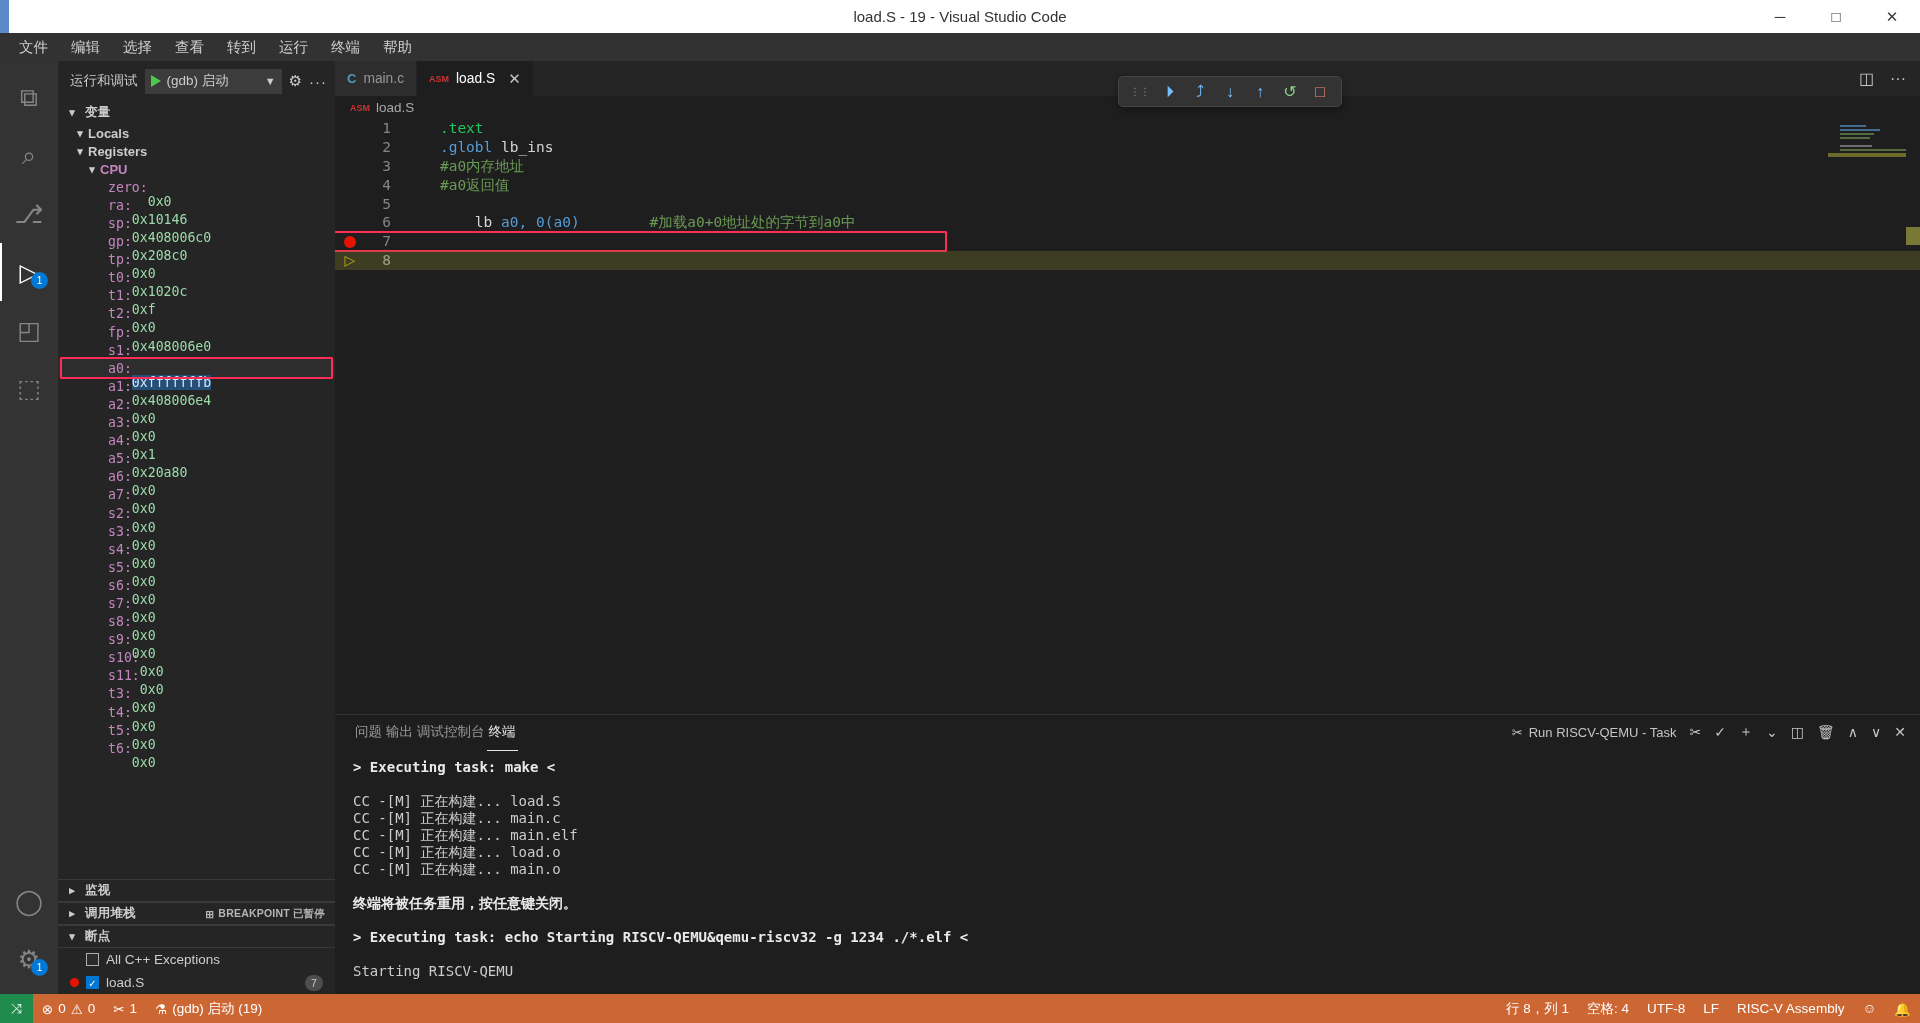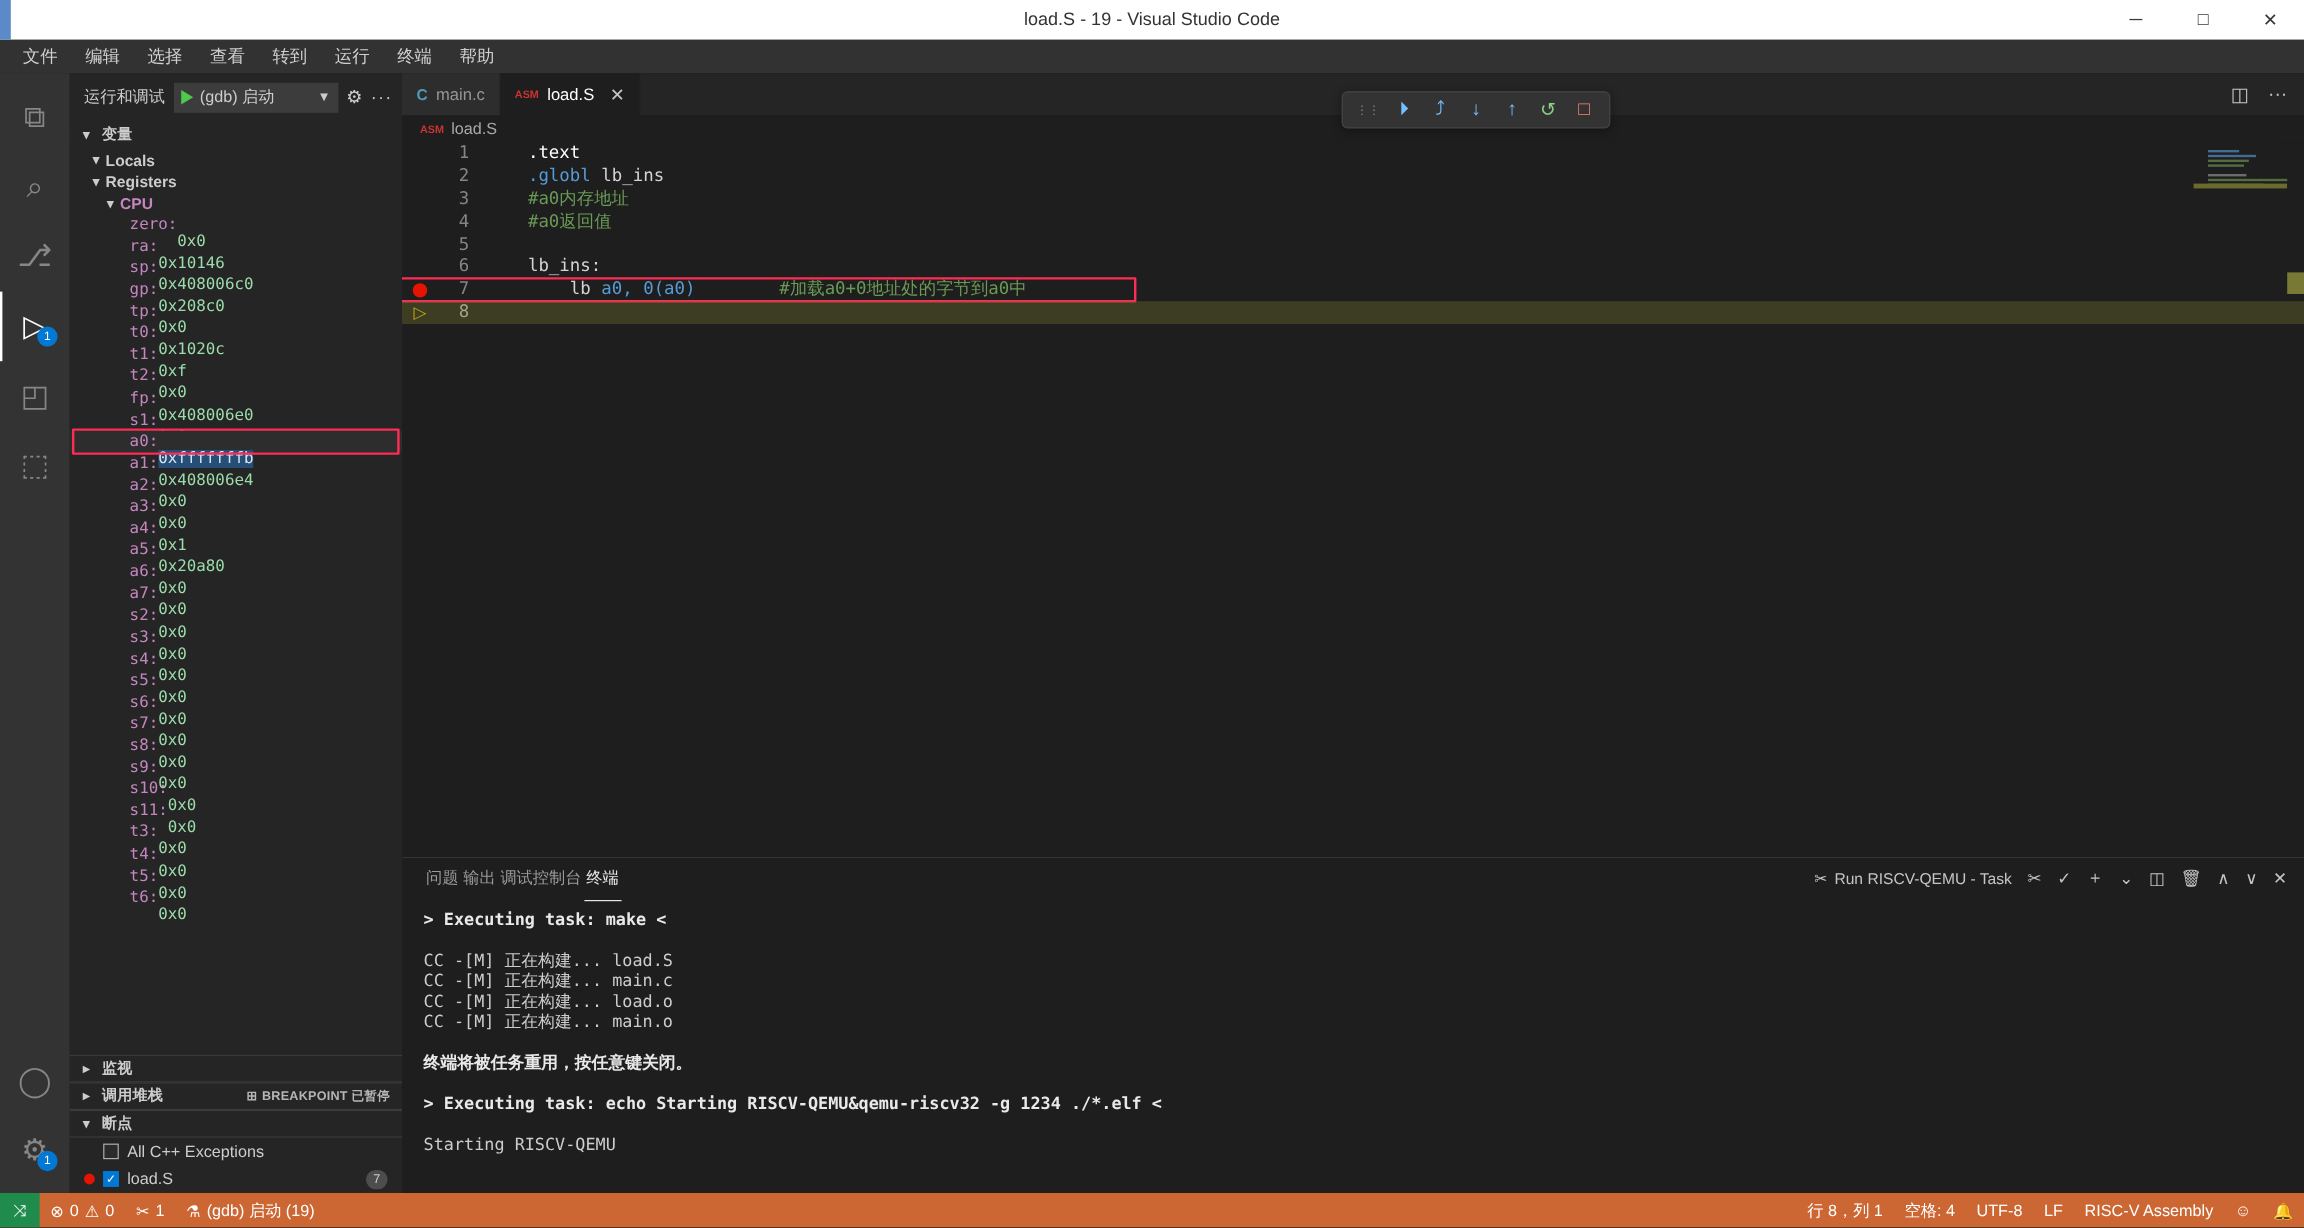--- a/index.html
+++ b/index.html
@@ -429,26 +429,25 @@
           <div class="cline">1</div>
           <div class="cline">2</div>
           <div class="cline">3</div>
           <div class="cline">4</div>
           <div class="cline">5</div>
           <div class="cline">6</div>
           <div class="cline">7</div>
           <div class="cline" style="color: rgb(198, 198, 198);">8</div>
         </div>
       <div id="codetext">
-          <div class="cline"><span style="color: rgb(212, 212, 212);">    </span><span style="color: #ffffff;">.text</span></div>
+          <div class="cline"><span style="color: rgb(212, 212, 212);">    </span><span style="color: #22c55e;">.text</span></div>
           <div class="cline"><span style="color: rgb(212, 212, 212);">    </span><span style="color: rgb(86, 156, 214);">.globl</span><span style="color: rgb(212, 212, 212);"> lb_ins</span></div>
           <div class="cline"><span style="color: rgb(212, 212, 212);">    </span><span style="color: rgb(106, 153, 85);">#a0内存地址</span></div>
           <div class="cline"><span style="color: rgb(212, 212, 212);">    </span><span style="color: rgb(106, 153, 85);">#a0返回值</span></div>
           <div class="cline"></div>
-          <div class="cline"><span style="color: rgb(212, 212, 212);">    lb_ins:</span></div>
           <div class="cline"><span style="color: rgb(212, 212, 212);">        </span><span style="color: rgb(212, 212, 212);">lb</span><span style="color: rgb(86, 156, 214);"> a0, 0(a0)</span><span style="color: rgb(212, 212, 212);">        </span><span style="color: rgb(106, 153, 85);">#加载a0+0地址处的字节到a0中</span></div>
           <div class="code-box" style="left: -72px; width: 614px; top: 112.4px; height: 21px;"></div>
         </div>
       <div id="minimap">
           <div style="position: absolute; left: 12px; top: 6px; height: 2px; width: 26px; background: rgb(74, 122, 168); opacity: 0.85;"></div>
           <div style="position: absolute; left: 12px; top: 10px; height: 2px; width: 40px; background: rgb(74, 122, 168); opacity: 0.85;"></div>
           <div style="position: absolute; left: 12px; top: 14px; height: 2px; width: 34px; background: rgb(95, 122, 74); opacity: 0.85;"></div>
           <div style="position: absolute; left: 12px; top: 18px; height: 2px; width: 30px; background: rgb(95, 122, 74); opacity: 0.85;"></div>
           <div style="position: absolute; left: 12px; top: 26px; height: 2px; width: 32px; background: rgb(122, 122, 122); opacity: 0.85;"></div>
           <div style="position: absolute; left: 12px; top: 30px; height: 2px; width: 118px; background: rgb(95, 122, 74); opacity: 0.85;"></div>
@@ -494,20 +493,21 @@
               <span style="font-size: 14px;">∨</span>
               <span style="font-size: 14px;">✕</span>
             </span>
         </div>
       </div>
       <div id="termbody">
           <div class="tline tbold">&gt; Executing task: make &lt;</div>
           <div class="tline">&nbsp;</div>
           <div class="tline">CC -[M] 正在构建... load.S</div>
           <div class="tline">CC -[M] 正在构建... main.c</div>
+          <div class="tline">CC -[M] 正在构建... main.elf</div>
           <div class="tline">CC -[M] 正在构建... load.o</div>
           <div class="tline">CC -[M] 正在构建... main.o</div>
           <div class="tline">&nbsp;</div>
           <div class="tline tbold">终端将被任务重用，按任意键关闭。</div>
           <div class="tline">&nbsp;</div>
           <div class="tline tbold">&gt; Executing task: echo Starting RISCV-QEMU&amp;qemu-riscv32 -g 1234 ./*.elf &lt;</div>
           <div class="tline">&nbsp;</div>
           <div class="tline">Starting RISCV-QEMU</div>
         </div>
     </div>

